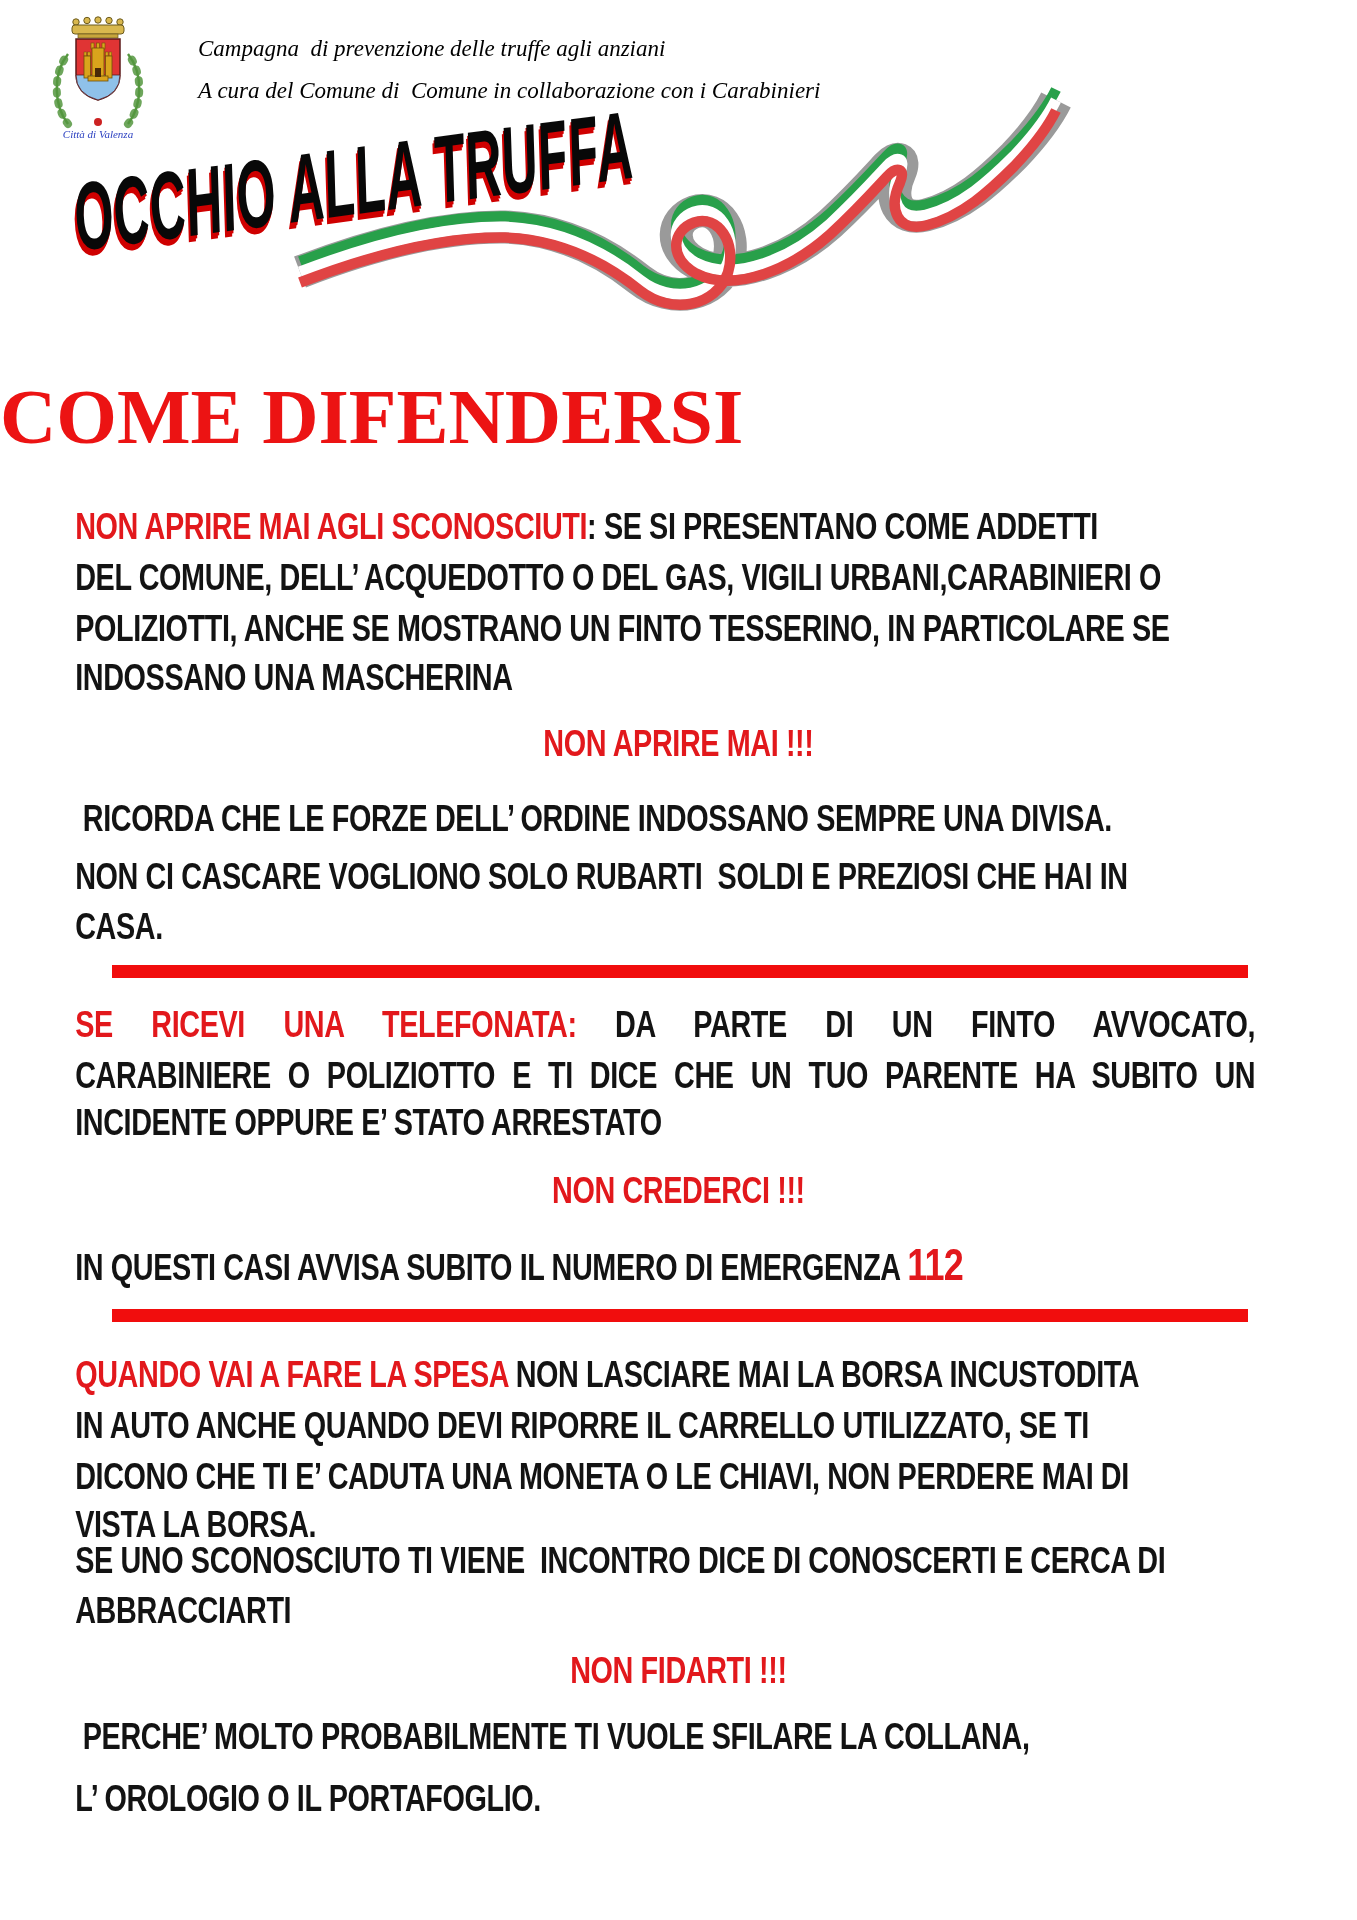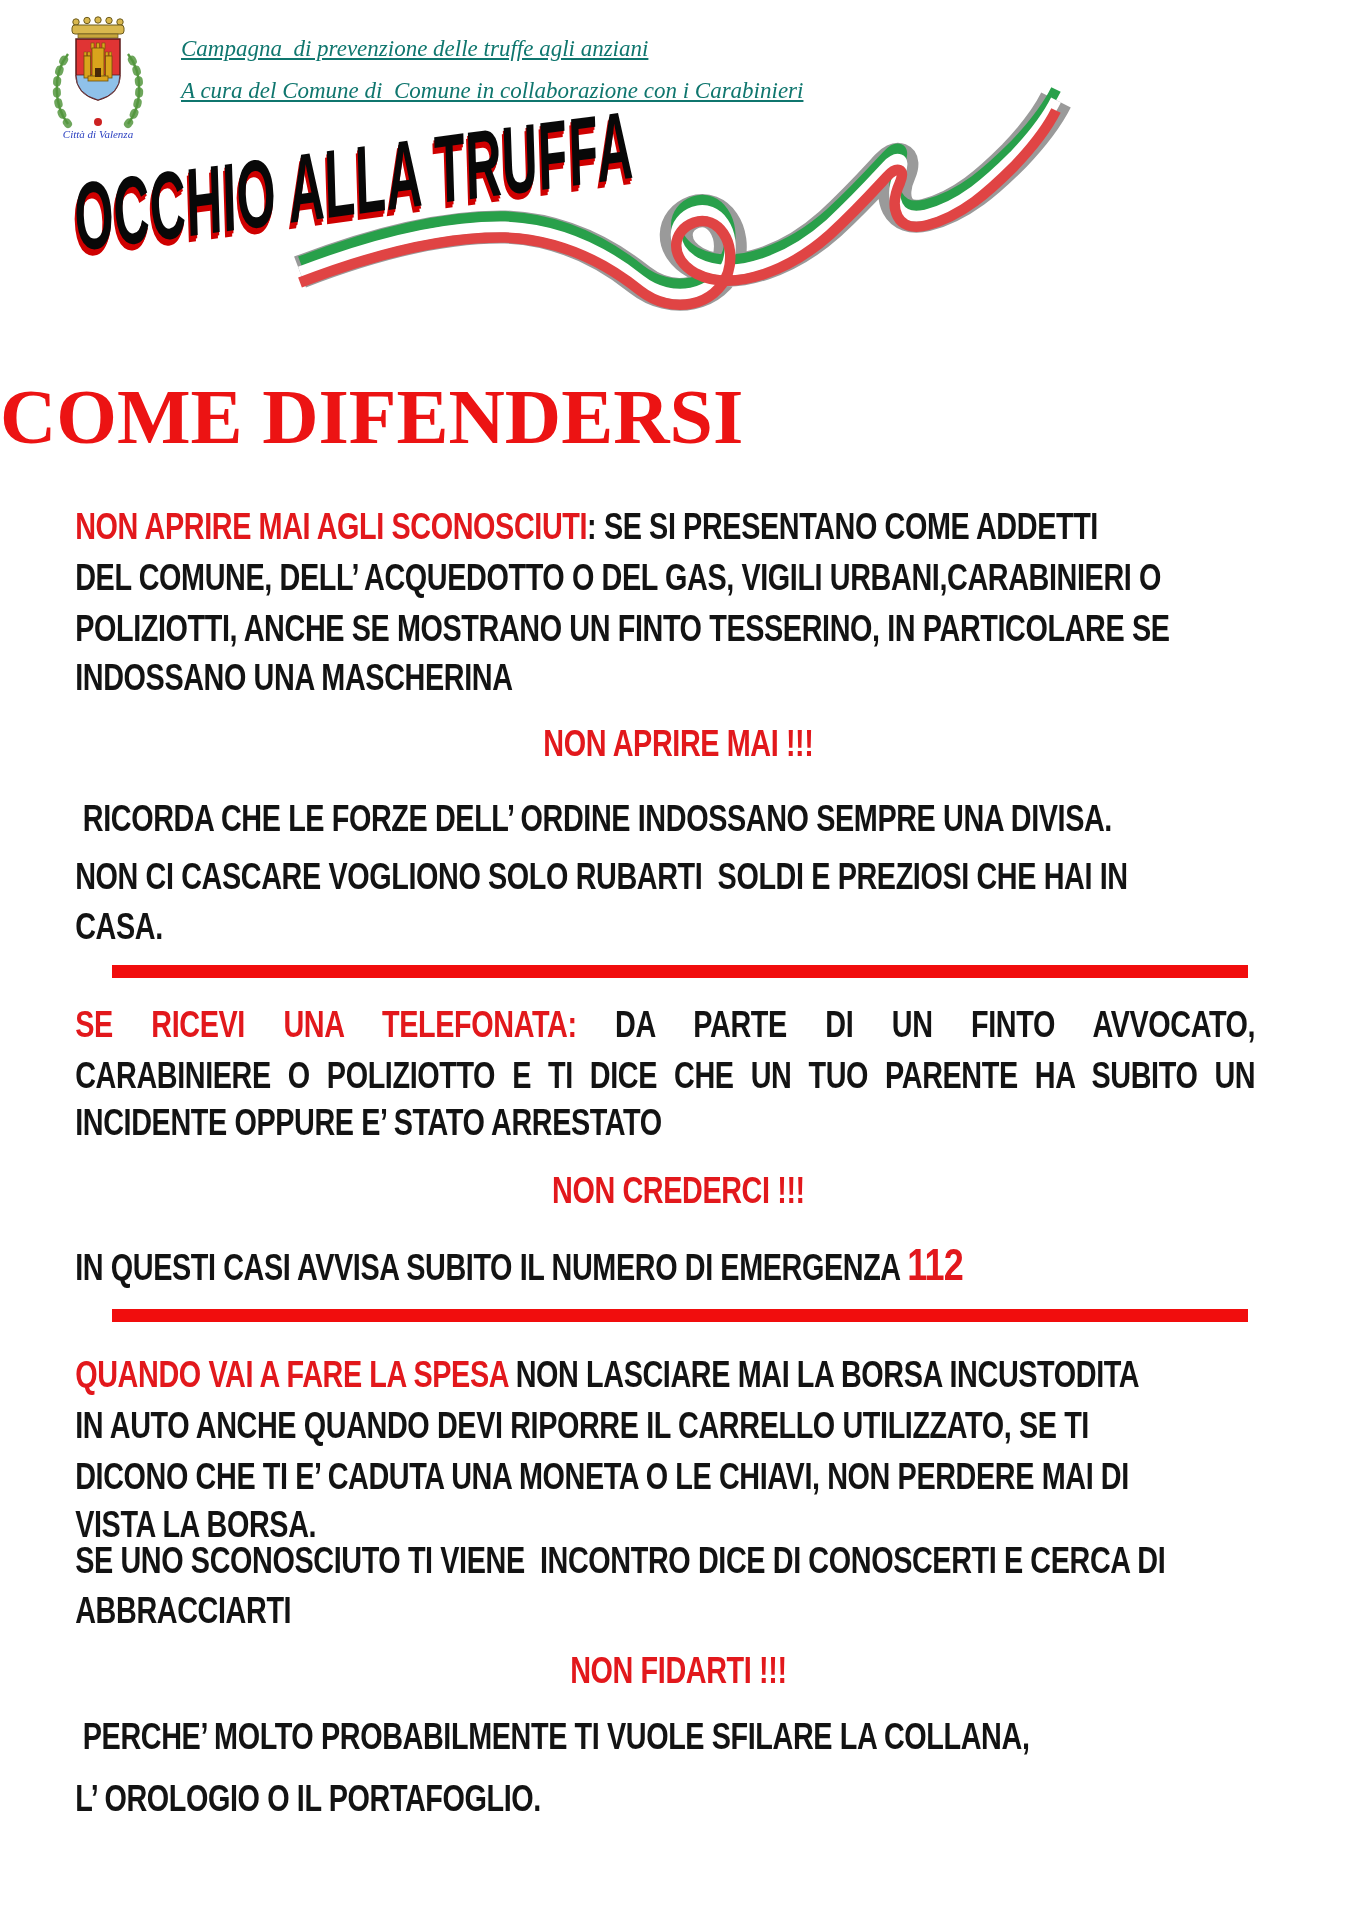--- a/index.html
+++ b/index.html
@@ -1,20 +1,20 @@
 <!DOCTYPE html>
 <html><head>
 <meta charset="utf-8">
 <style>
   html,body{margin:0;padding:0;background:#888;}
   .page{position:relative;width:1357px;height:1920px;background:#ffffff;overflow:hidden;
         font-family:"Liberation Sans",sans-serif;}
   
-  .hdr-line{position:absolute;left:181px;color:#0f766e;white-space:pre;
-            font:italic 23px "Liberation Serif",serif;text-decoration:underline;}
+  .hdr-line{position:absolute;left:198px;color:#000000;white-space:pre;
+            font:italic 23px "Liberation Serif",serif;}
   .hdr1{top:36px;} .hdr2{top:78px;}
   .logo{position:absolute;left:42px;top:10px;width:112px;height:132px;}
   
   .banner{position:absolute;left:74px;top:170px;width:700px;height:96px;
           transform:rotate(-7.5deg);transform-origin:0 50%;z-index:3;}
   .banner-inner{display:inline-block;transform:scaleX(0.52);transform-origin:0 50%;
           font:italic 900 96px "Liberation Sans",sans-serif;line-height:96px;color:#080808;
           white-space:pre;letter-spacing:1px;
           text-shadow:-5px 6px 0 #cf0000,-2px 3px 0 #cf0000;}
   

